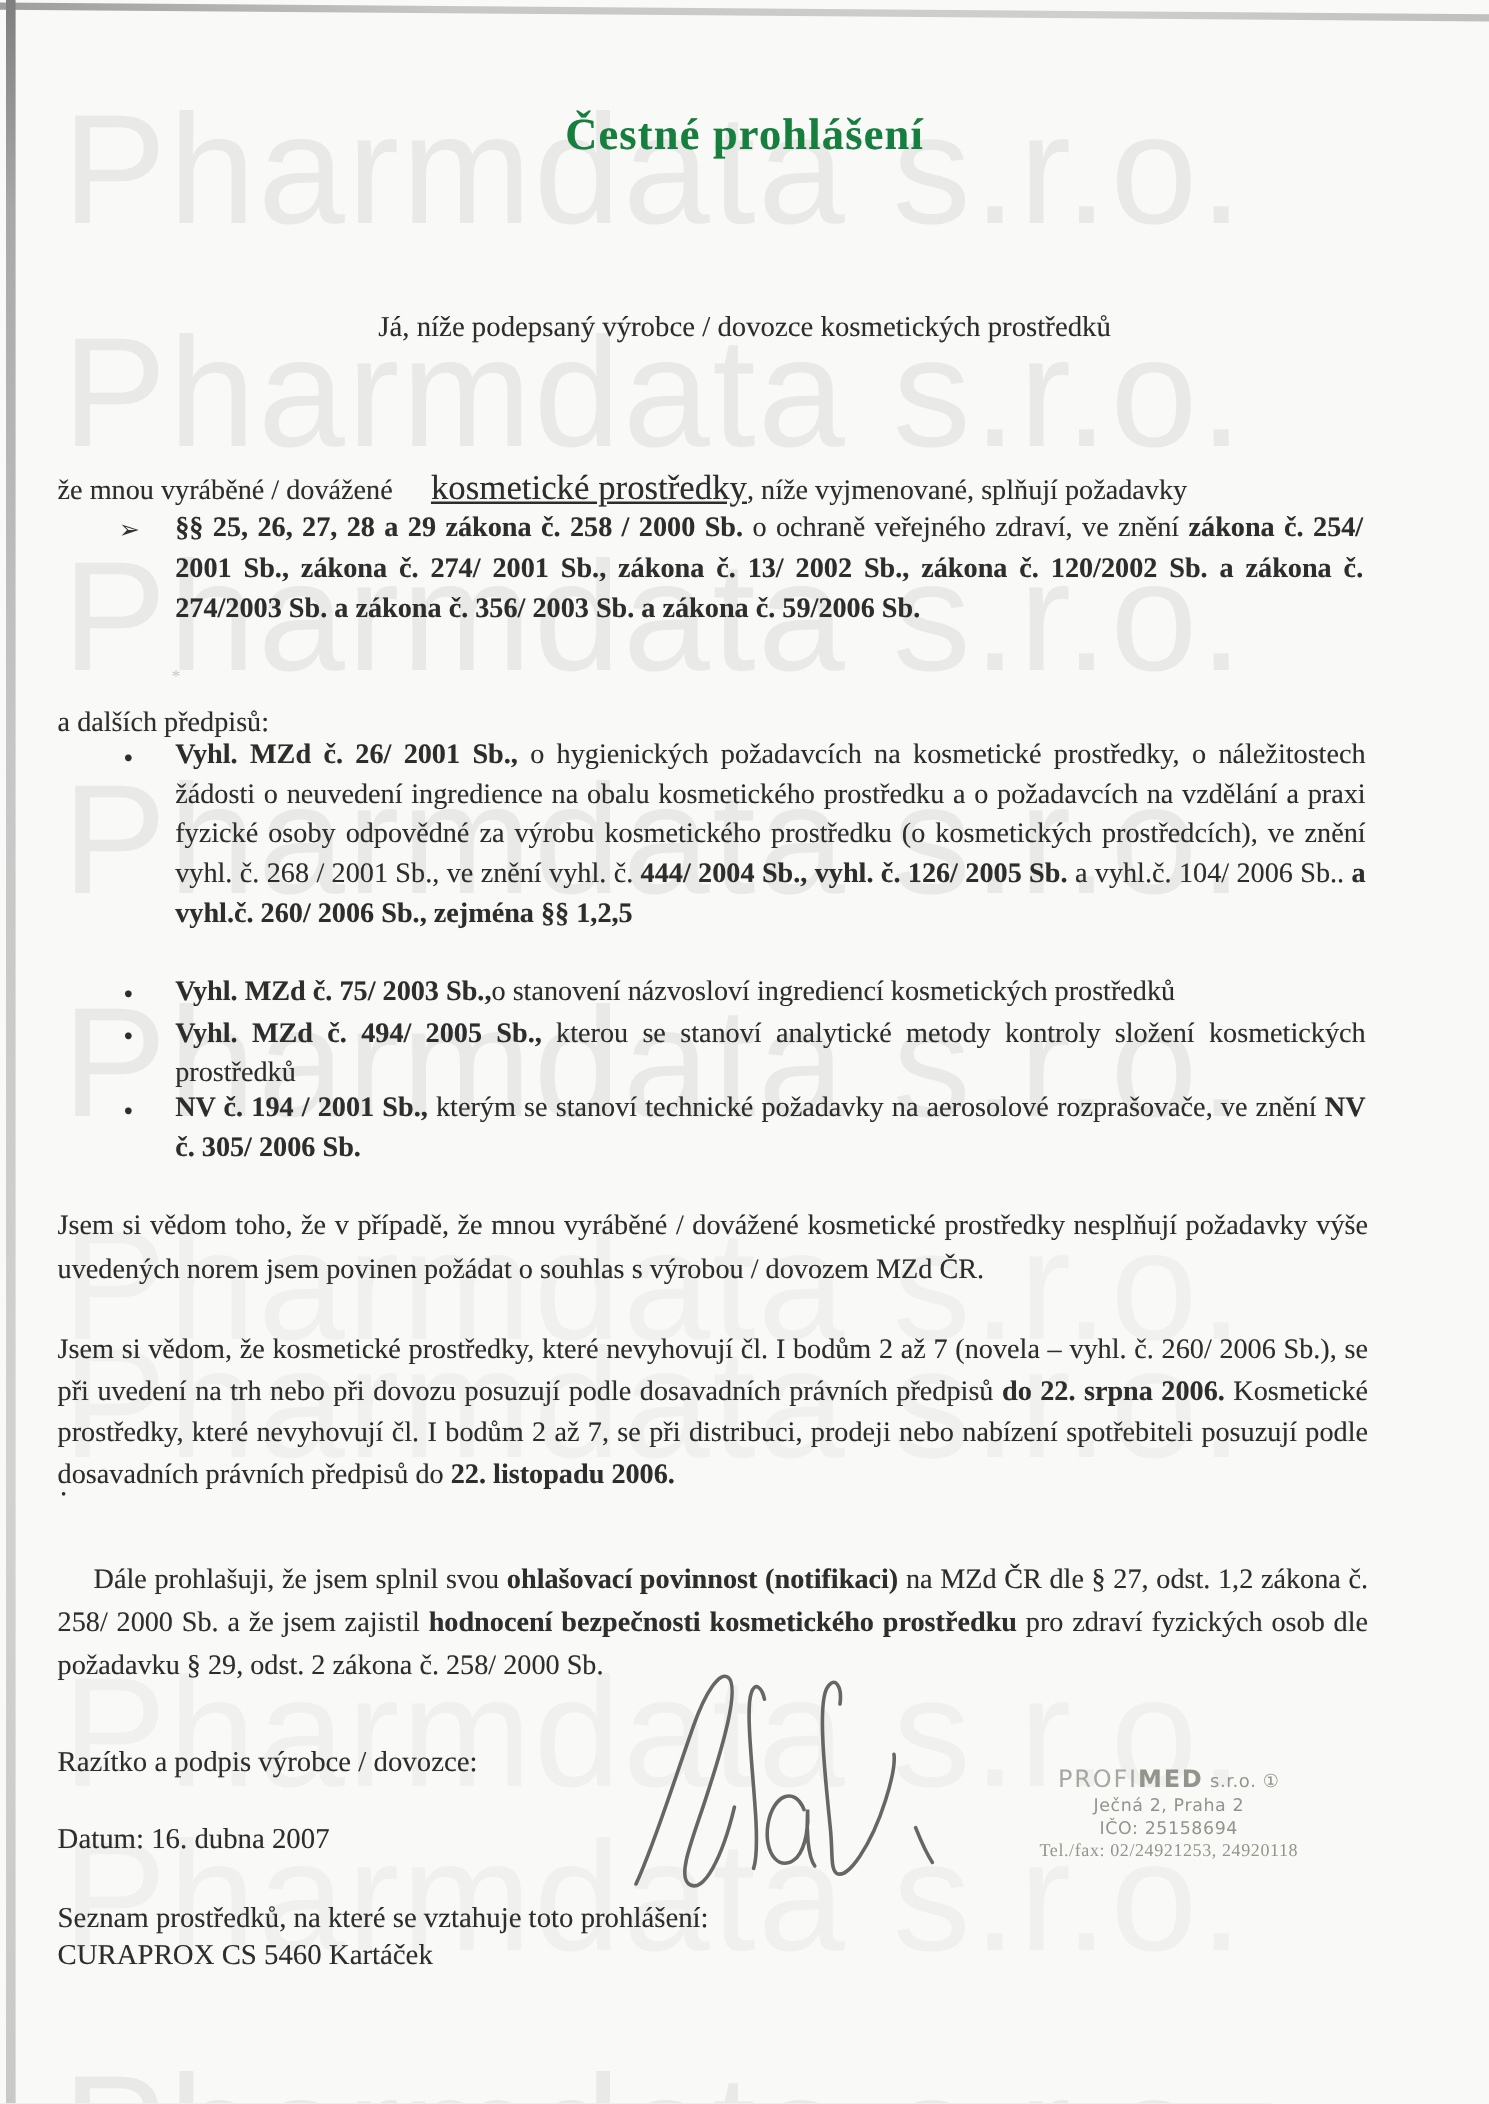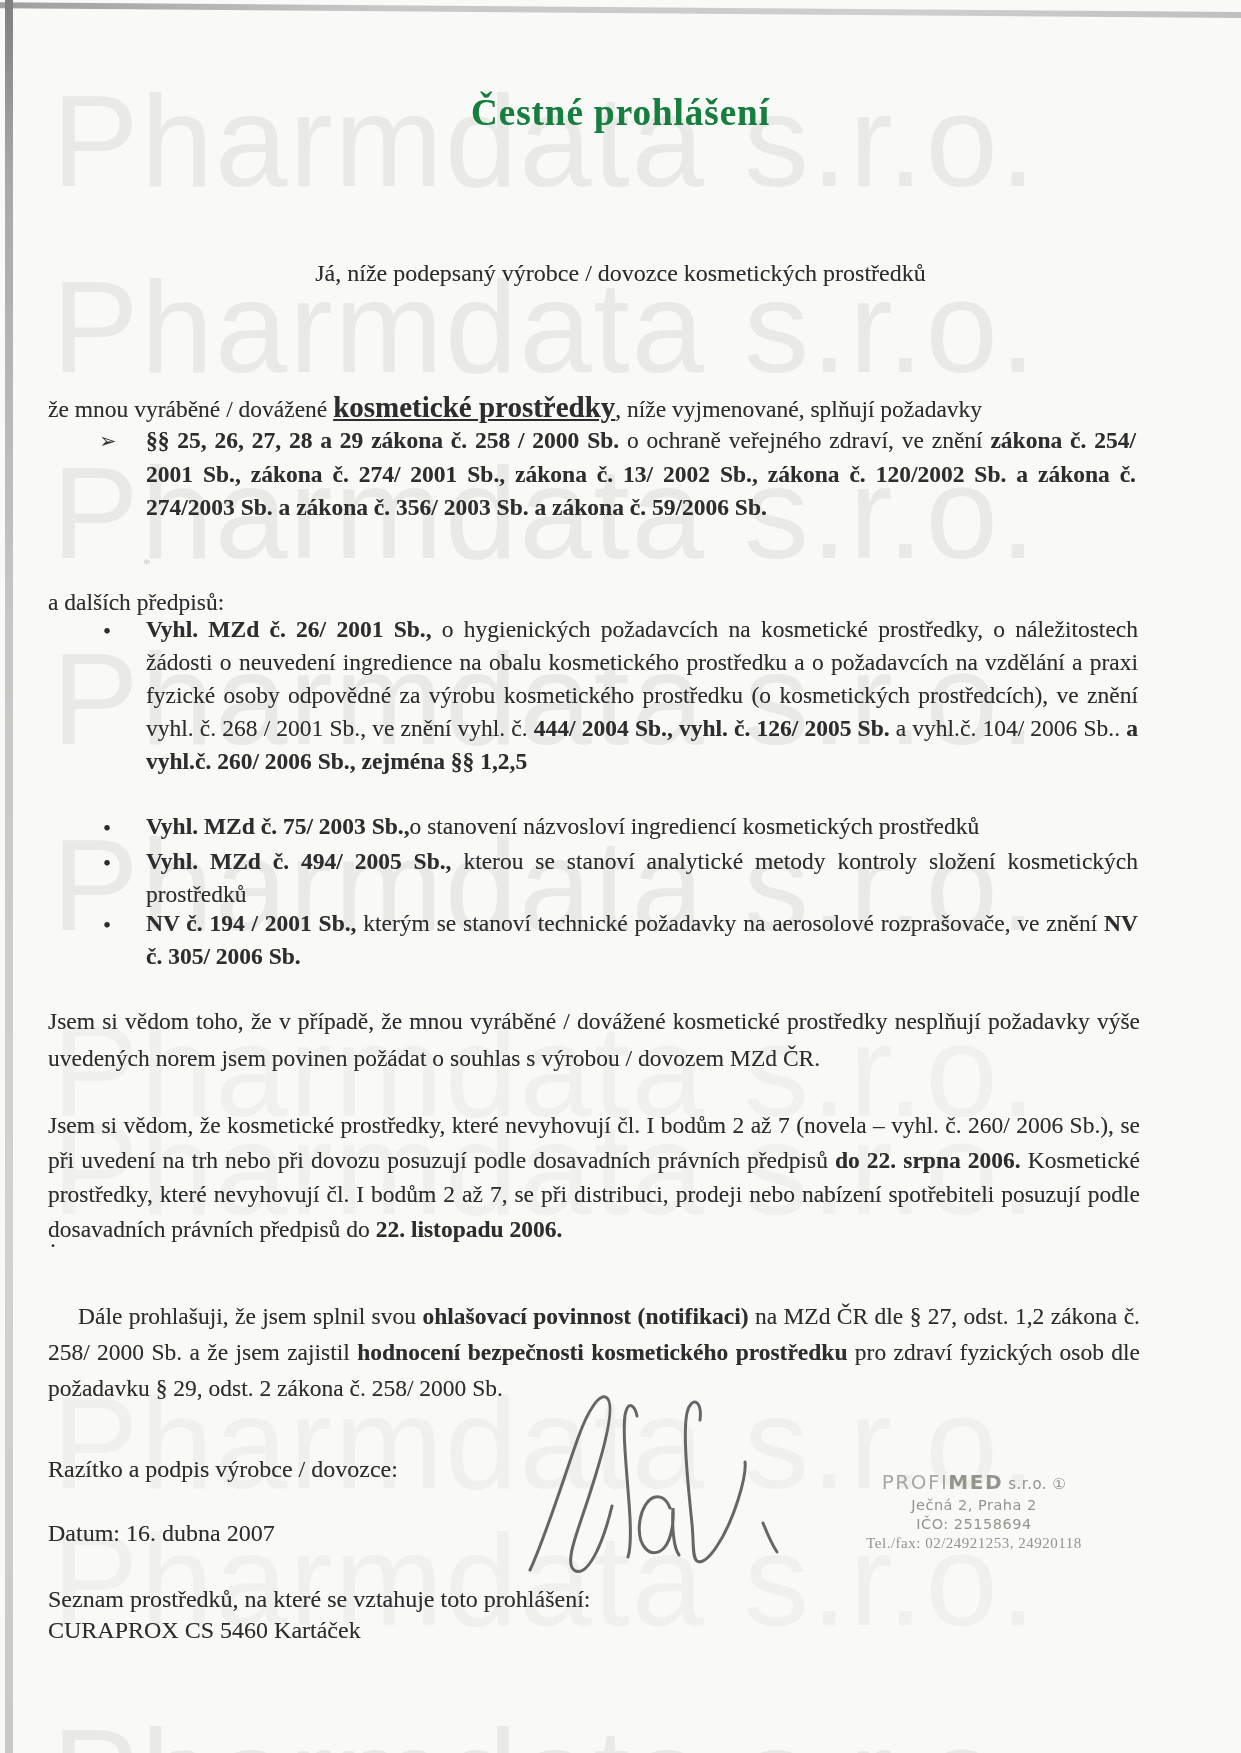--- a/index.html
+++ b/index.html
@@ -91,21 +91,21 @@
   <div class="wm faint" style="top:1094px">Pharmdata s.r.o.</div>
   <div class="wm faint" style="top:1368px">Pharmdata s.r.o.</div>
   <div class="wm faint" style="top:1505px">Pharmdata s.r.o.</div>
   <div class="wm" style="top:1700px">Pharmdata s.r.o.</div>
 
   <div class="abs center title doc-text">Čestné prohlášení</div>
 
   <div class="abs center intro doc-text">Já, níže podepsaný výrobce / dovozce kosmetických prostředků</div>
 
 
-  <div class="abs lead doc-text"><span>že mnou vyráběné / dovážené </span><span style="font-weight: 700; text-decoration: underline; font-size: 29px;">kosmetické prostředky</span><span>,  níže vyjmenované, splňují požadavky</span></div>
+  <div class="abs lead doc-text"><span>že mnou vyráběné / dovážené </span><span style="font-weight: 400; text-decoration: underline; font-size: 29px; margin-left: 26px;">kosmetické prostředky</span><span>,  níže vyjmenované, splňují požadavky</span></div>
 
   <div class="abs law-arrow">➢</div>
   <div class="abs law-text doc-text"><span style="font-weight: 700;">§§ 25, 26, 27, 28 a 29 zákona č. 258 / 2000 Sb. </span><span>o ochraně veřejného zdraví, ve znění </span><span style="font-weight: 700;">zákona č. 254/ 2001 Sb., zákona č. 274/ 2001 Sb., zákona č. 13/ 2002 Sb., zákona č. 120/2002 Sb. a zákona č. 274/2003 Sb. a zákona č. 356/ 2003 Sb. a zákona č. 59/2006 Sb.</span></div>
 
   <div class="abs speck">*</div>
 
   <div class="abs further doc-text">a dalších předpisů:</div>
 
   <div class="abs bdot b1d doc-text">•</div>
   <div class="abs btext b1t doc-text"><span style="font-weight: 700;">Vyhl. MZd č. 26/ 2001 Sb., </span><span> o hygienických požadavcích na kosmetické prostředky, o náležitostech žádosti o neuvedení ingredience na obalu kosmetického prostředku a o požadavcích na vzdělání a praxi fyzické osoby odpovědné za výrobu kosmetického prostředku (o kosmetických prostředcích), ve znění vyhl. č. 268 / 2001 Sb., ve znění vyhl. č. </span><span style="font-weight: 700;">444/ 2004 Sb.,  vyhl. č. 126/ 2005 Sb.</span><span> a vyhl.č. 104/ 2006 Sb.. </span><span style="font-weight: 700;">a vyhl.č. 260/ 2006 Sb., zejména §§ 1,2,5</span></div>

